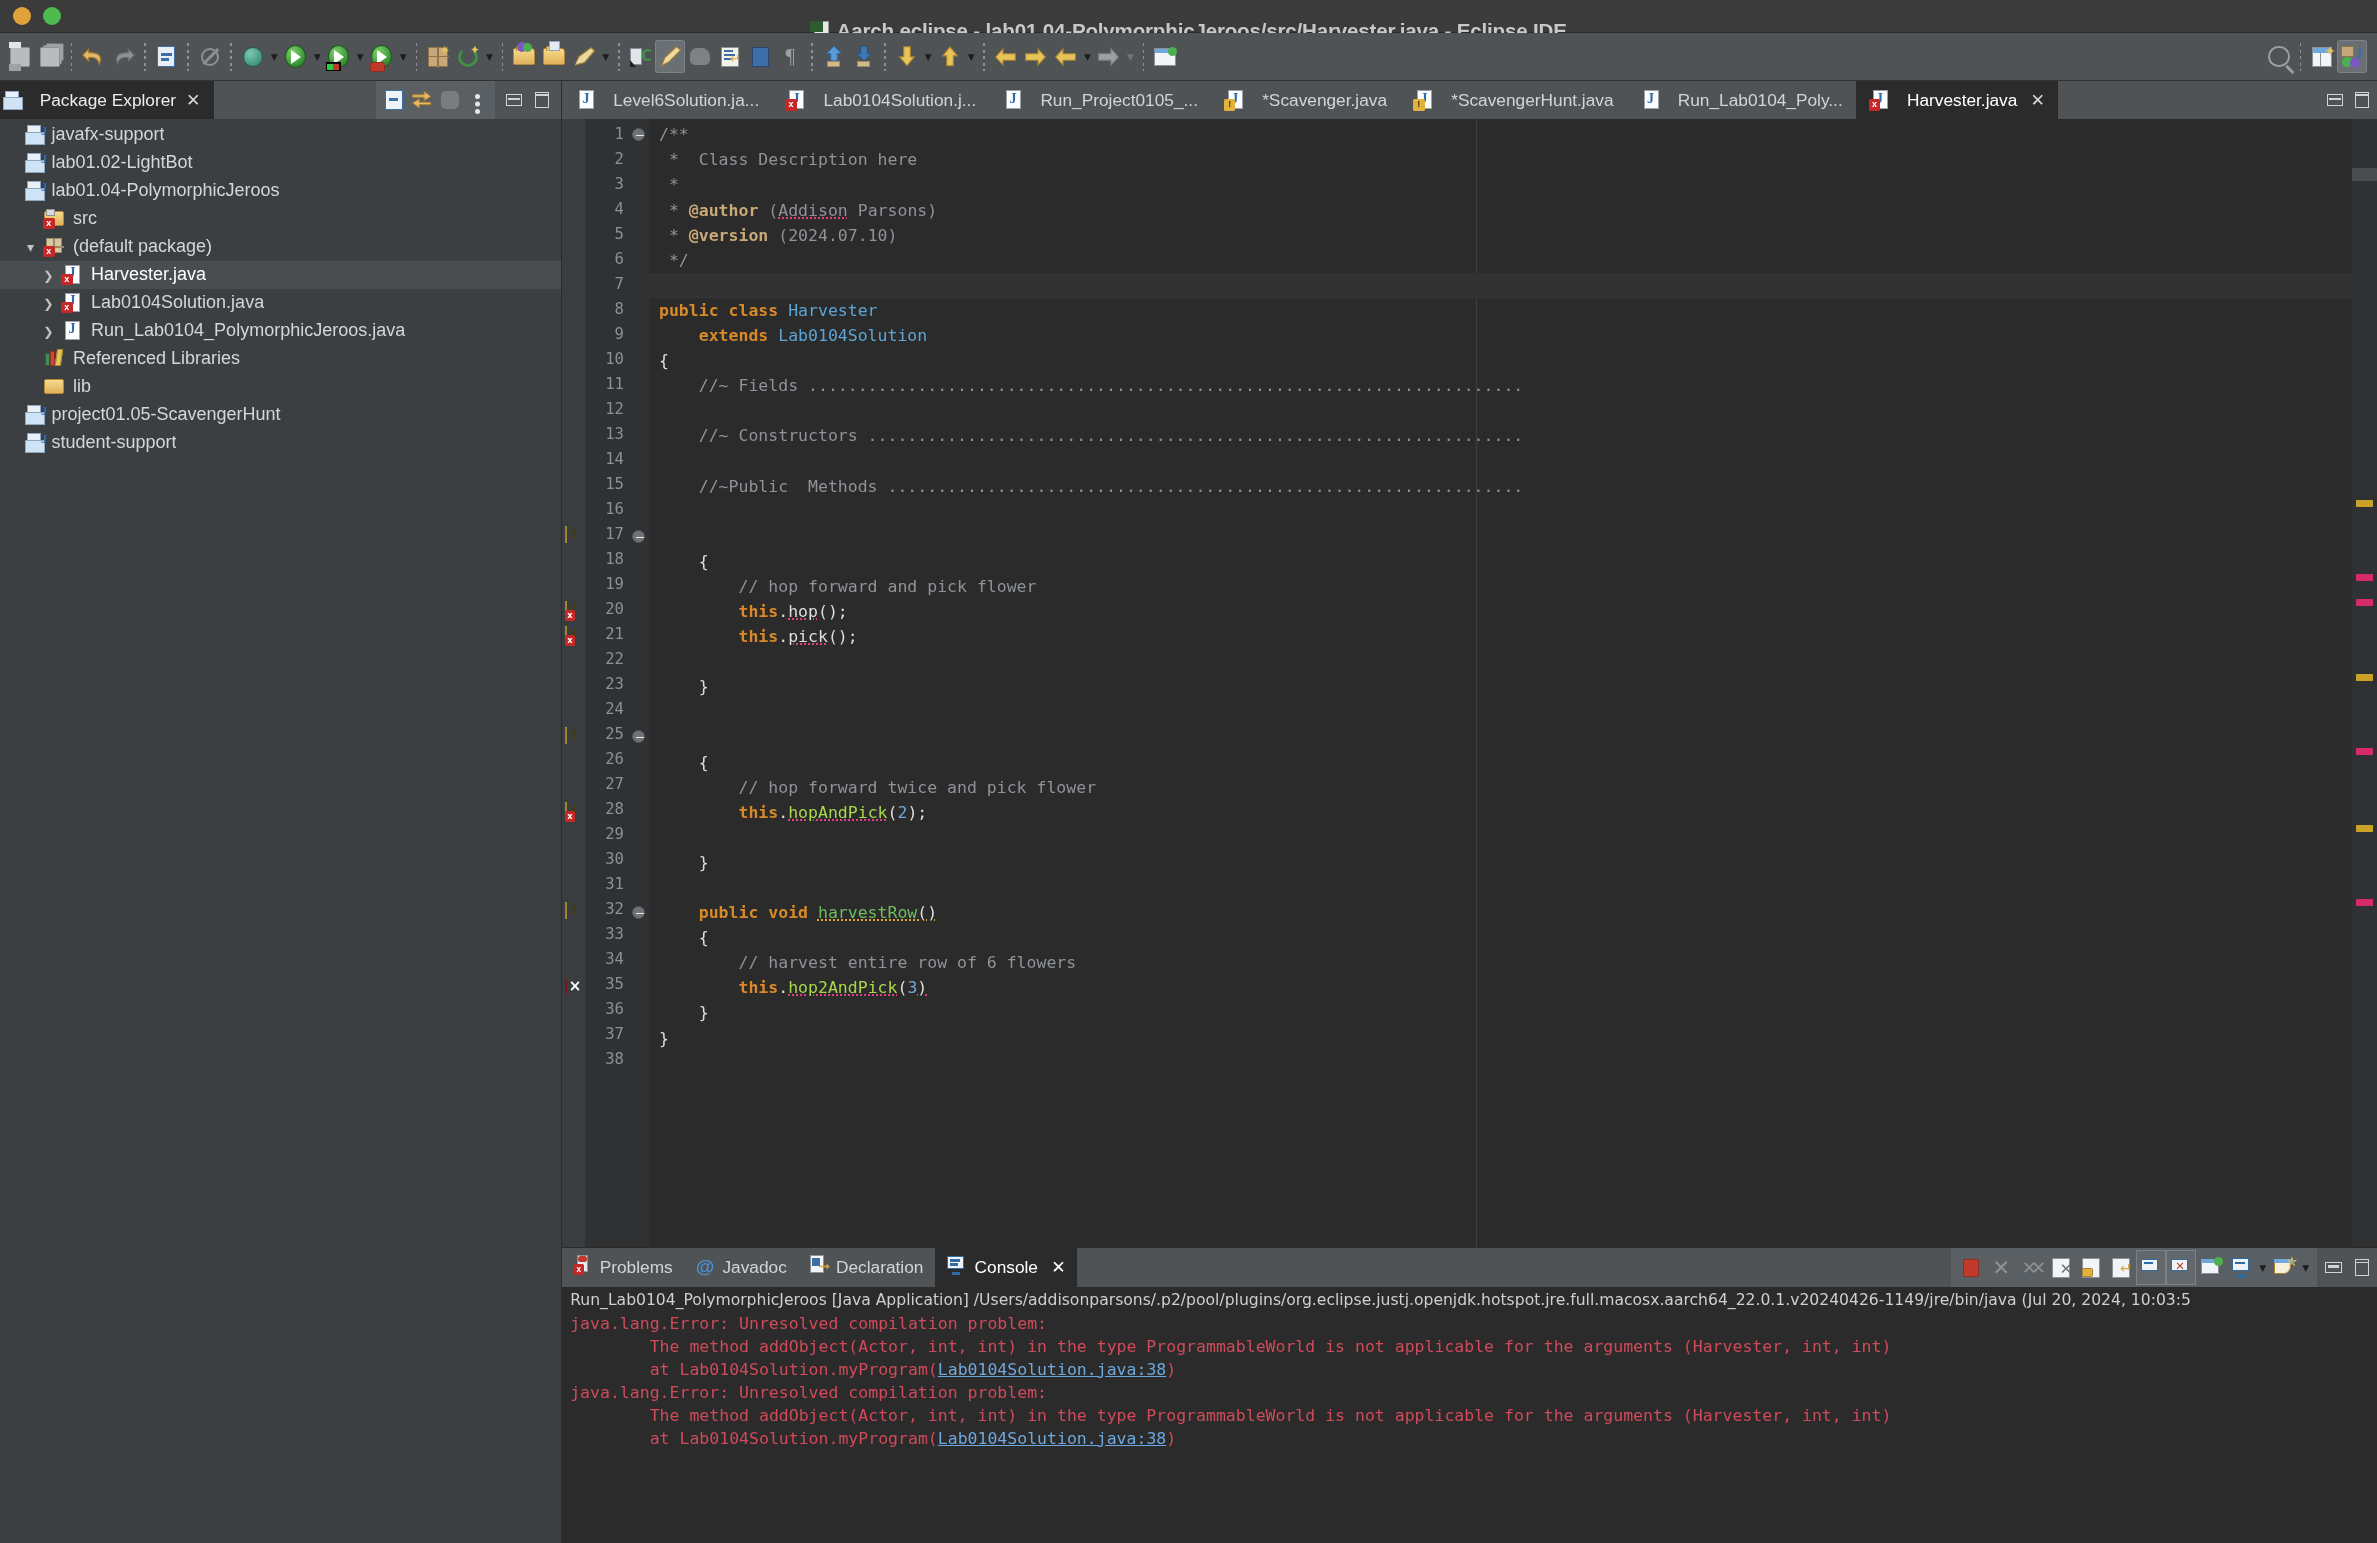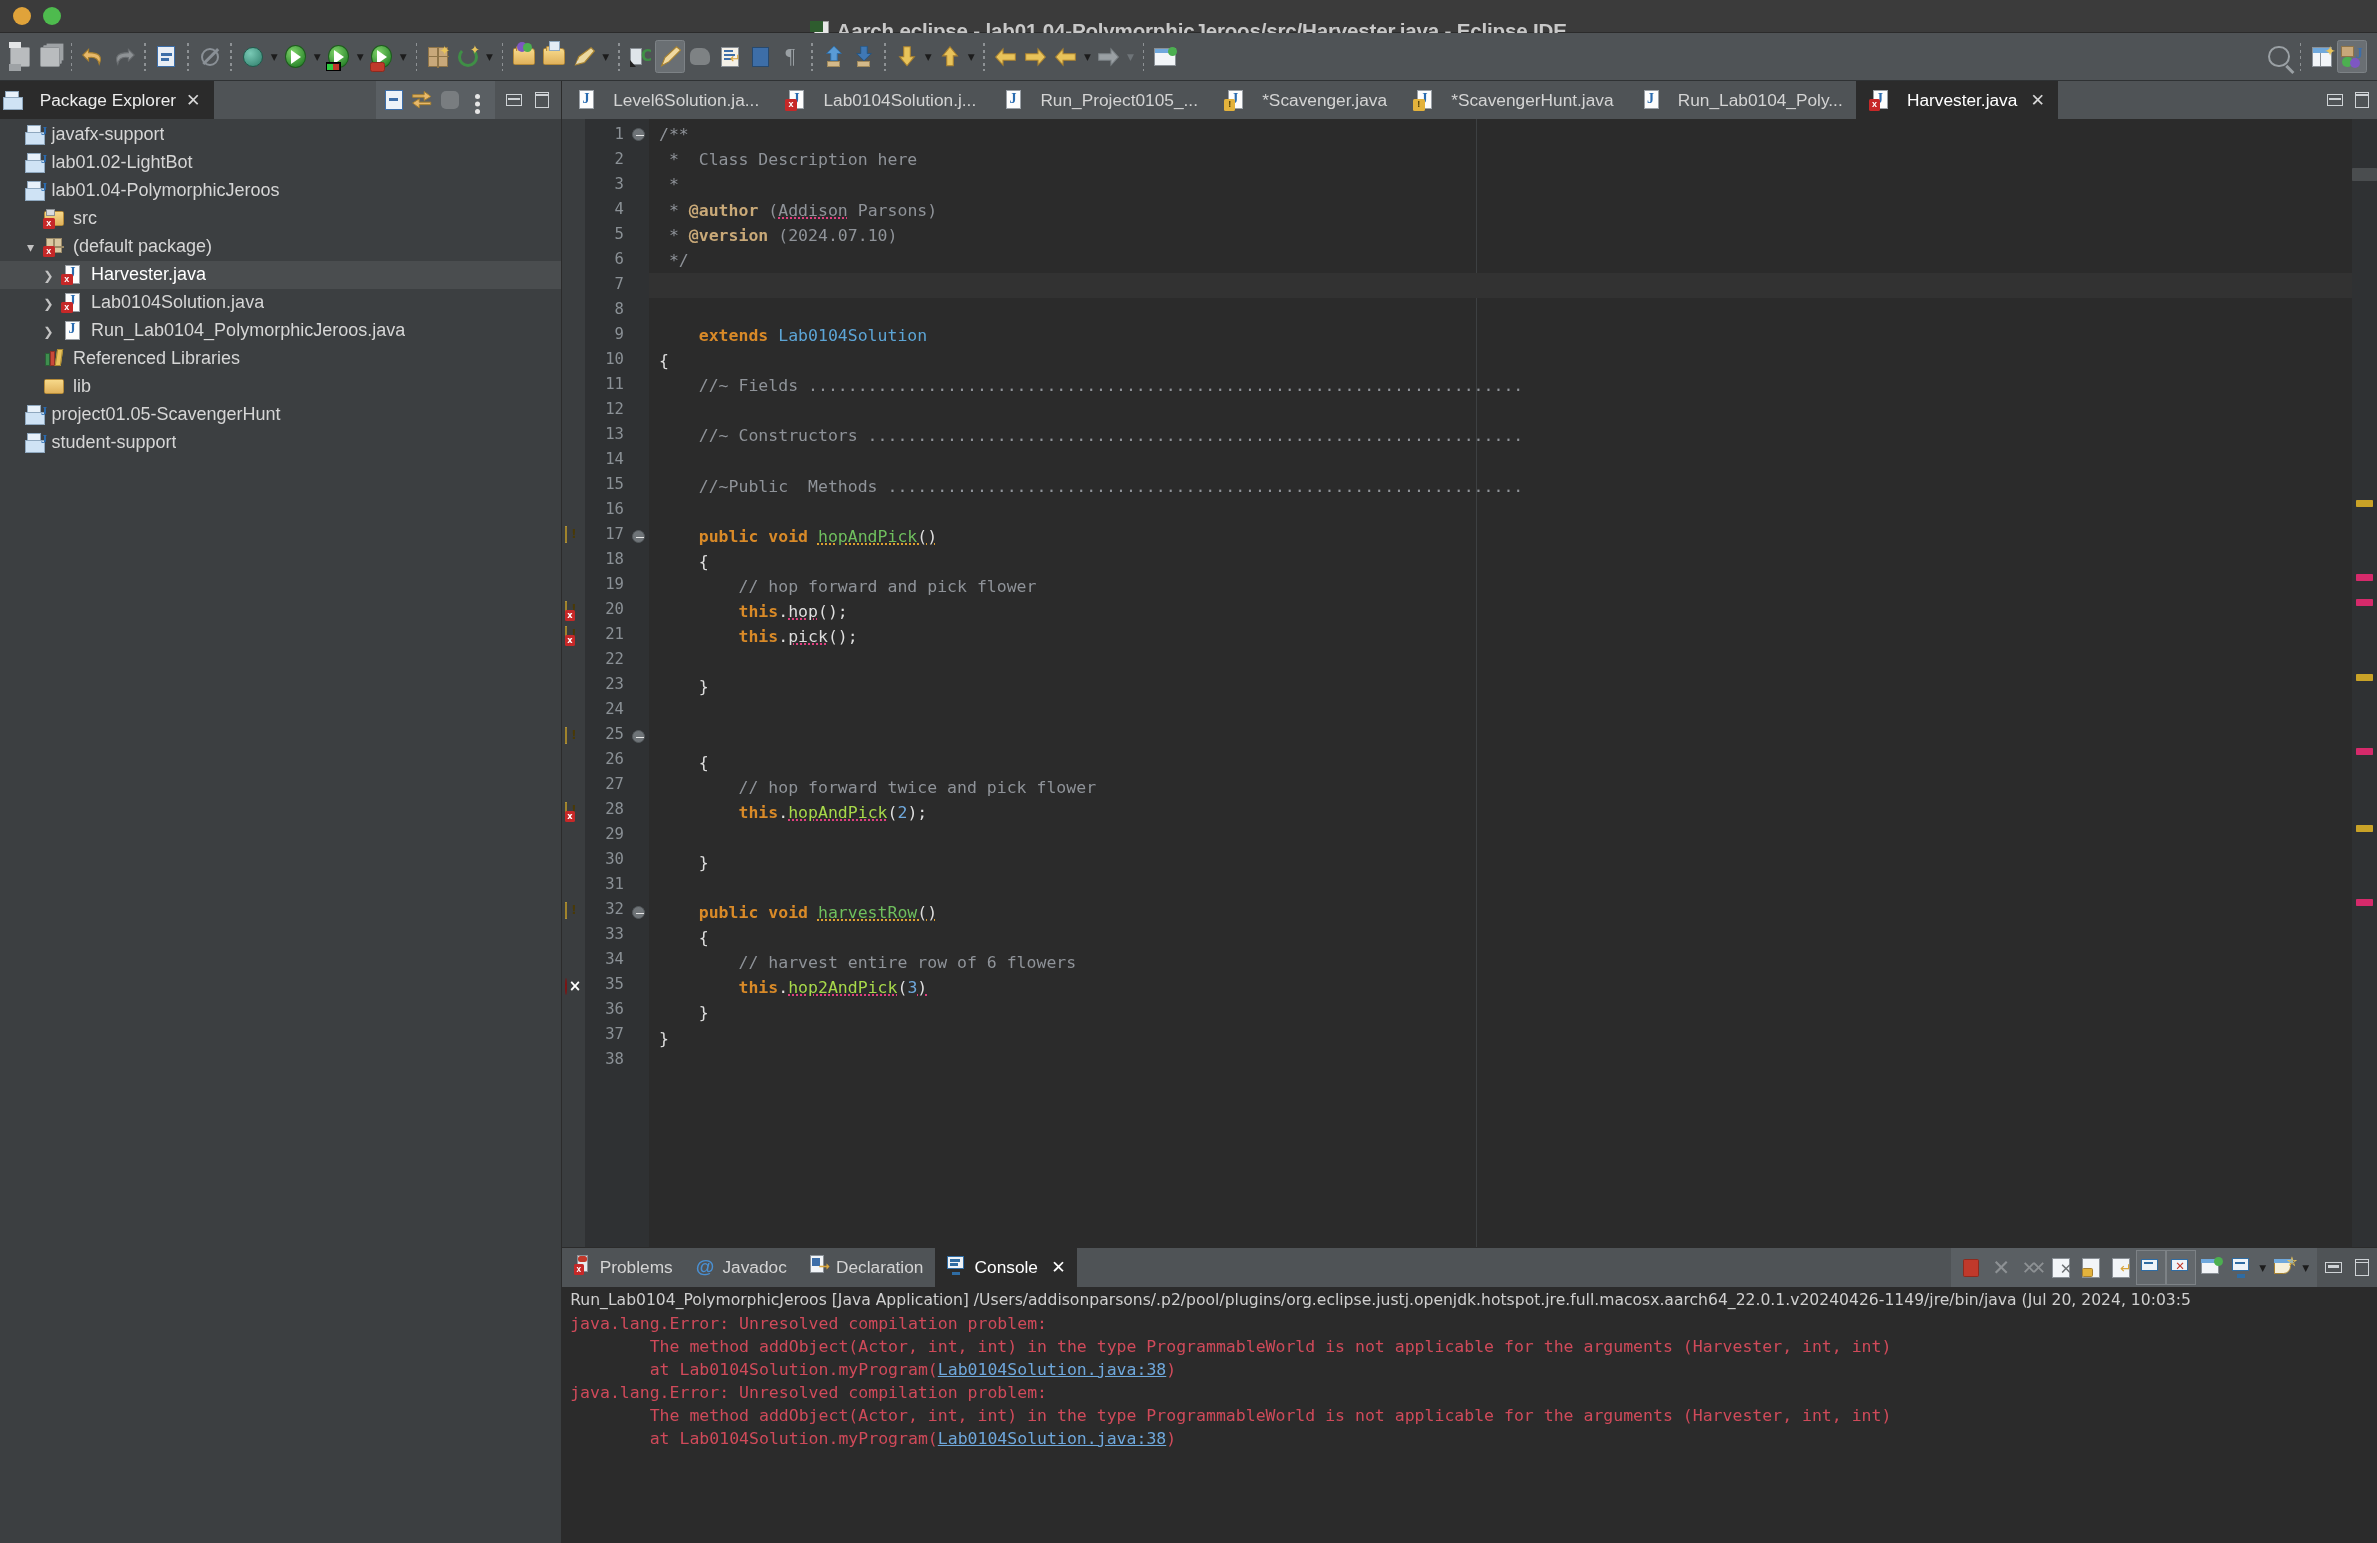--- a/index.html
+++ b/index.html
@@ -772,29 +772,29 @@
       <div class="codearea" id="codearea">
         <div class="changebar"></div>
         <div class="vline" style="left:827px;"></div>
       <div class="codeline" style="position: absolute; left: 0px; right: 0px; top: 3.3px;"><span class="c-com">/**</span></div>
           <div class="codeline" style="position: absolute; left: 0px; right: 0px; top: 28px;"><span class="c-com"> *  Class Description here</span></div>
           <div class="codeline" style="position: absolute; left: 0px; right: 0px; top: 53px;"><span class="c-com"> *</span></div>
           <div class="codeline" style="position: absolute; left: 0px; right: 0px; top: 79px;"><span class="c-com"> * </span><span class="c-tag">@author</span><span class="c-com"> (</span><span class="c-com sq-pink">Addison</span><span class="c-com"> Parsons)</span></div>
           <div class="codeline" style="position: absolute; left: 0px; right: 0px; top: 104px;"><span class="c-com"> * </span><span class="c-tag">@version</span><span class="c-com"> (2024.07.10)</span></div>
           <div class="codeline" style="position: absolute; left: 0px; right: 0px; top: 129px;"><span class="c-com"> */</span></div>
           <div class="codeline hl" style="position: absolute; left: 0px; right: 0px; top: 154px;"><span class="c-pl"></span></div>
+          <div class="codeline" style="position: absolute; left: 0px; right: 0px; top: 179px;"><span class="c-kw">public class </span><span class="c-typ">Harvester</span></div>
           <div class="codeline" style="position: absolute; left: 0px; right: 0px; top: 204px;"><span class="c-kw">    extends </span><span class="c-typ">Lab0104Solution</span></div>
           <div class="codeline" style="position: absolute; left: 0px; right: 0px; top: 229px;"><span class="c-pl">{</span></div>
           <div class="codeline" style="position: absolute; left: 0px; right: 0px; top: 254px;"><span class="c-com">    //~ Fields ........................................................................</span></div>
           <div class="codeline" style="position: absolute; left: 0px; right: 0px; top: 279px;"><span class="c-pl"></span></div>
           <div class="codeline" style="position: absolute; left: 0px; right: 0px; top: 304px;"><span class="c-com">    //~ Constructors ..................................................................</span></div>
           <div class="codeline" style="position: absolute; left: 0px; right: 0px; top: 329px;"><span class="c-pl"></span></div>
           <div class="codeline" style="position: absolute; left: 0px; right: 0px; top: 355px;"><span class="c-com">    //~Public  Methods ................................................................</span></div>
           <div class="codeline" style="position: absolute; left: 0px; right: 0px; top: 380px;"><span class="c-pl"></span></div>
-          <div class="codeline" style="position: absolute; left: 0px; right: 0px; top: 405px;"><span class="c-kw">    public void </span><span class="c-meth sq-orange">hopAndPick</span><span class="c-pl sq-orange">()</span></div>
           <div class="codeline" style="position: absolute; left: 0px; right: 0px; top: 430px;"><span class="c-pl">    {</span></div>
           <div class="codeline" style="position: absolute; left: 0px; right: 12px; top: 455px;"><span class="c-com">        // hop forward and pick flower</span></div>
           <div class="codeline" style="position: absolute; left: 0px; right: 0px; top: 480px;"><span class="c-kw">        this</span><span class="c-pl">.</span><span class="c-pl sq-pink">hop</span><span class="c-pl">();</span></div>
           <div class="codeline" style="position: absolute; left: 0px; right: 0px; top: 505px;"><span class="c-kw">        this</span><span class="c-pl">.</span><span class="c-pl sq-pink">pick</span><span class="c-pl">();</span></div>
           <div class="codeline" style="position: absolute; left: 0px; right: 0px; top: 530px;"><span class="c-pl"></span></div>
           <div class="codeline" style="position: absolute; left: 0px; right: 0px; top: 555px;"><span class="c-pl">    }</span></div>
           <div class="codeline" style="position: absolute; left: 0px; right: 0px; top: 580px;"><span class="c-pl"></span></div>
           <div class="codeline" style="position: absolute; left: 0px; right: 0px; top: 631px;"><span class="c-pl">    {</span></div>
           <div class="codeline" style="position: absolute; left: 0px; right: 0px; top: 656px;"><span class="c-com">        // hop forward twice and pick flower</span></div>
           <div class="codeline" style="position: absolute; left: 0px; right: 0px; top: 681px;"><span class="c-kw">        this</span><span class="c-pl">.</span><span class="c-meth2 sq-pink">hopAndPick</span><span class="c-pl">(</span><span class="c-num">2</span><span class="c-pl">);</span></div>

